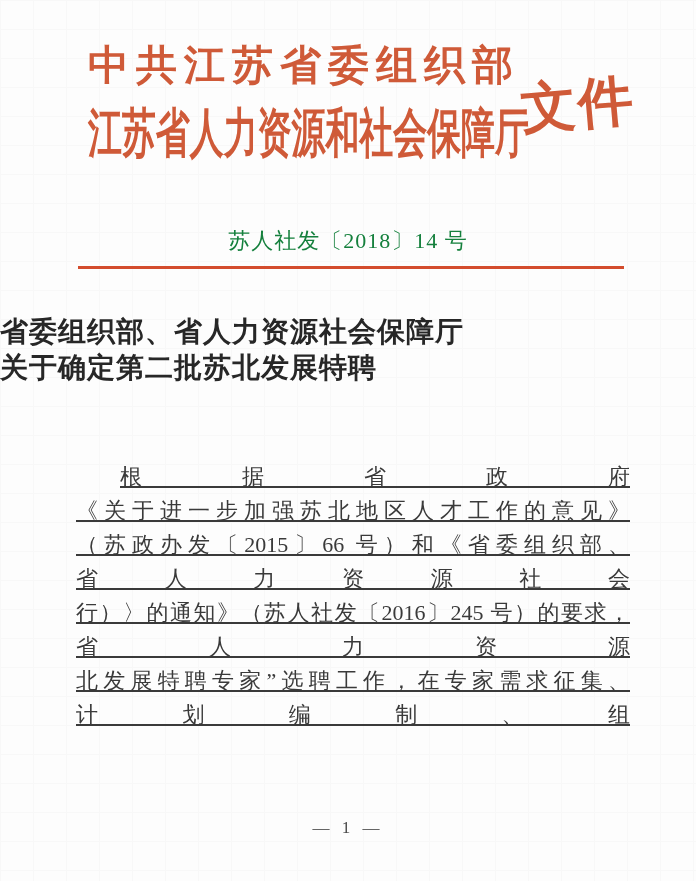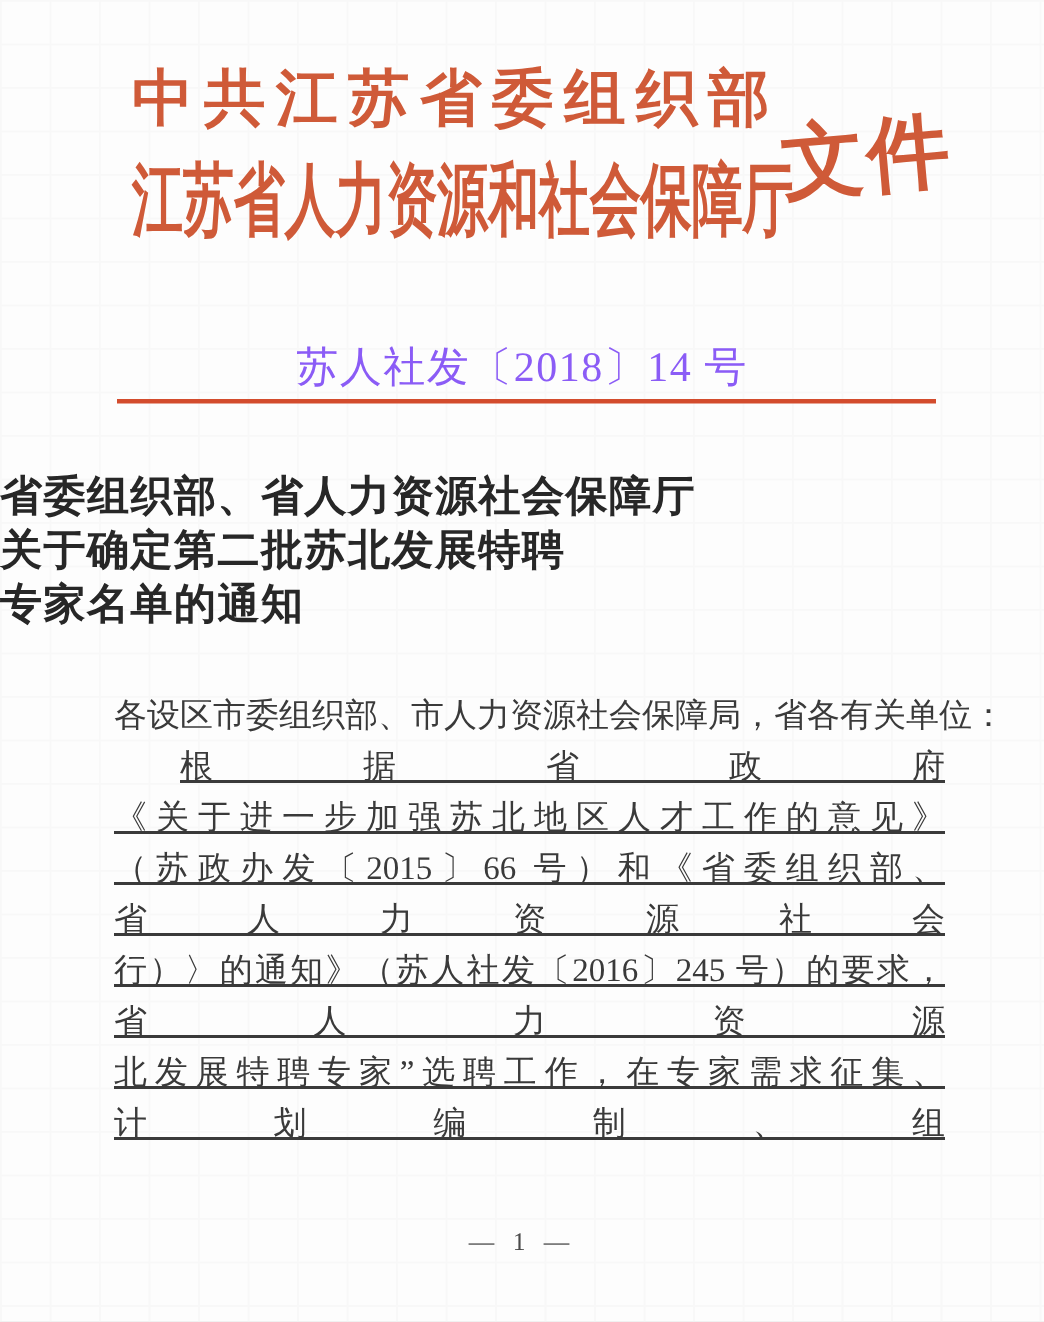--- a/index.html
+++ b/index.html
@@ -64,22 +64,22 @@
     letter-spacing: 2px;
     transform: rotate(-5deg);
     white-space: nowrap;
   }
   .doc-number {
     position: absolute;
     left: 0;
     top: 226px;
     width: 100%;
     text-align: center;
-    font-size: 28px;
-    color: #8b5cf6;
+    font-size: 22px;
+    color: #15803d;
     letter-spacing: 1px;
     white-space: nowrap;
   }
   .red-rule {
     position: absolute;
     left: 78px;
     top: 266px;
     width: 546px;
     height: 3px;
     background: #d34c2d;
@@ -141,25 +141,23 @@
 
   <div class="doc-type">文件</div>
 
   <div class="doc-number">苏人社发〔2018〕14 号</div>
 
   <hr class="red-rule">
 
   <div class="doc-title">
     <div>省委组织部、省人力资源社会保障厅</div>
       <div>关于确定第二批苏北发展特聘</div>
-      <div>专家名单的通知</div>
   </div>
 
   <div class="body-text">
-    <div class="body-line">各设区市委组织部、市人力资源社会保障局，省各有关单位：</div>
       <div class="body-line indent j">根据省政府《关于进一步加强苏北地区人才工作的意见》</div>
       <div class="body-line j">（苏政办发〔2015〕66 号）和《省委组织部、省人力资源社会</div>
       <div class="body-line j">行）〉的通知》（苏人社发〔2016〕245 号）的要求，省人力资源</div>
       <div class="body-line j">北发展特聘专家”选聘工作，在专家需求征集、计划编制、组</div>
   </div>
 
   <div class="page-number">— 1 —</div>
 
 </div>
 

